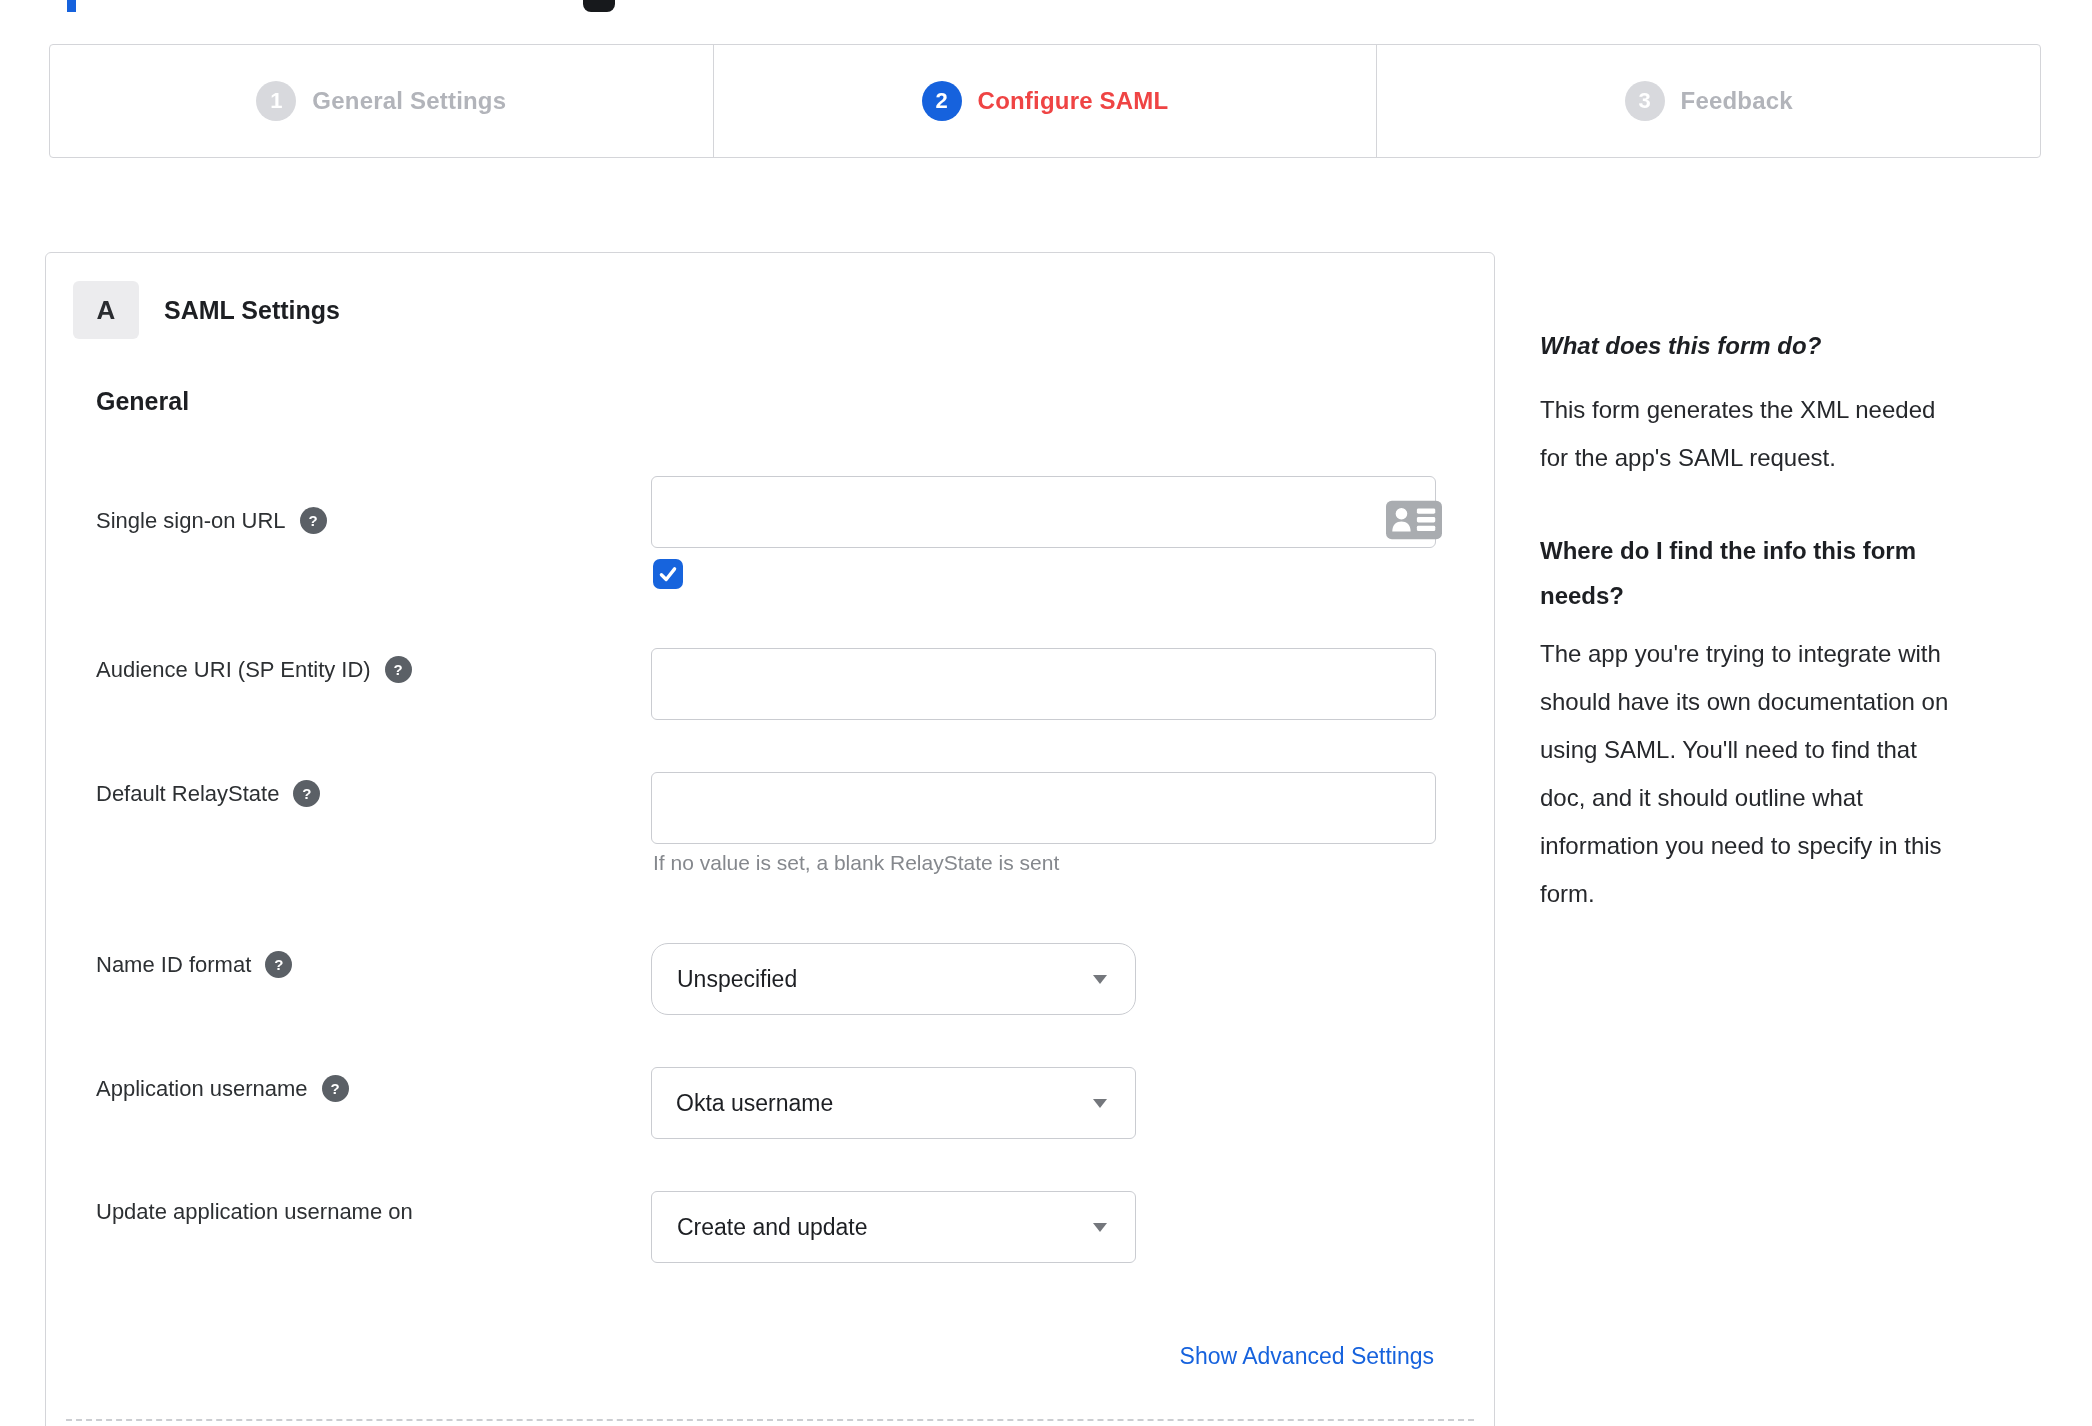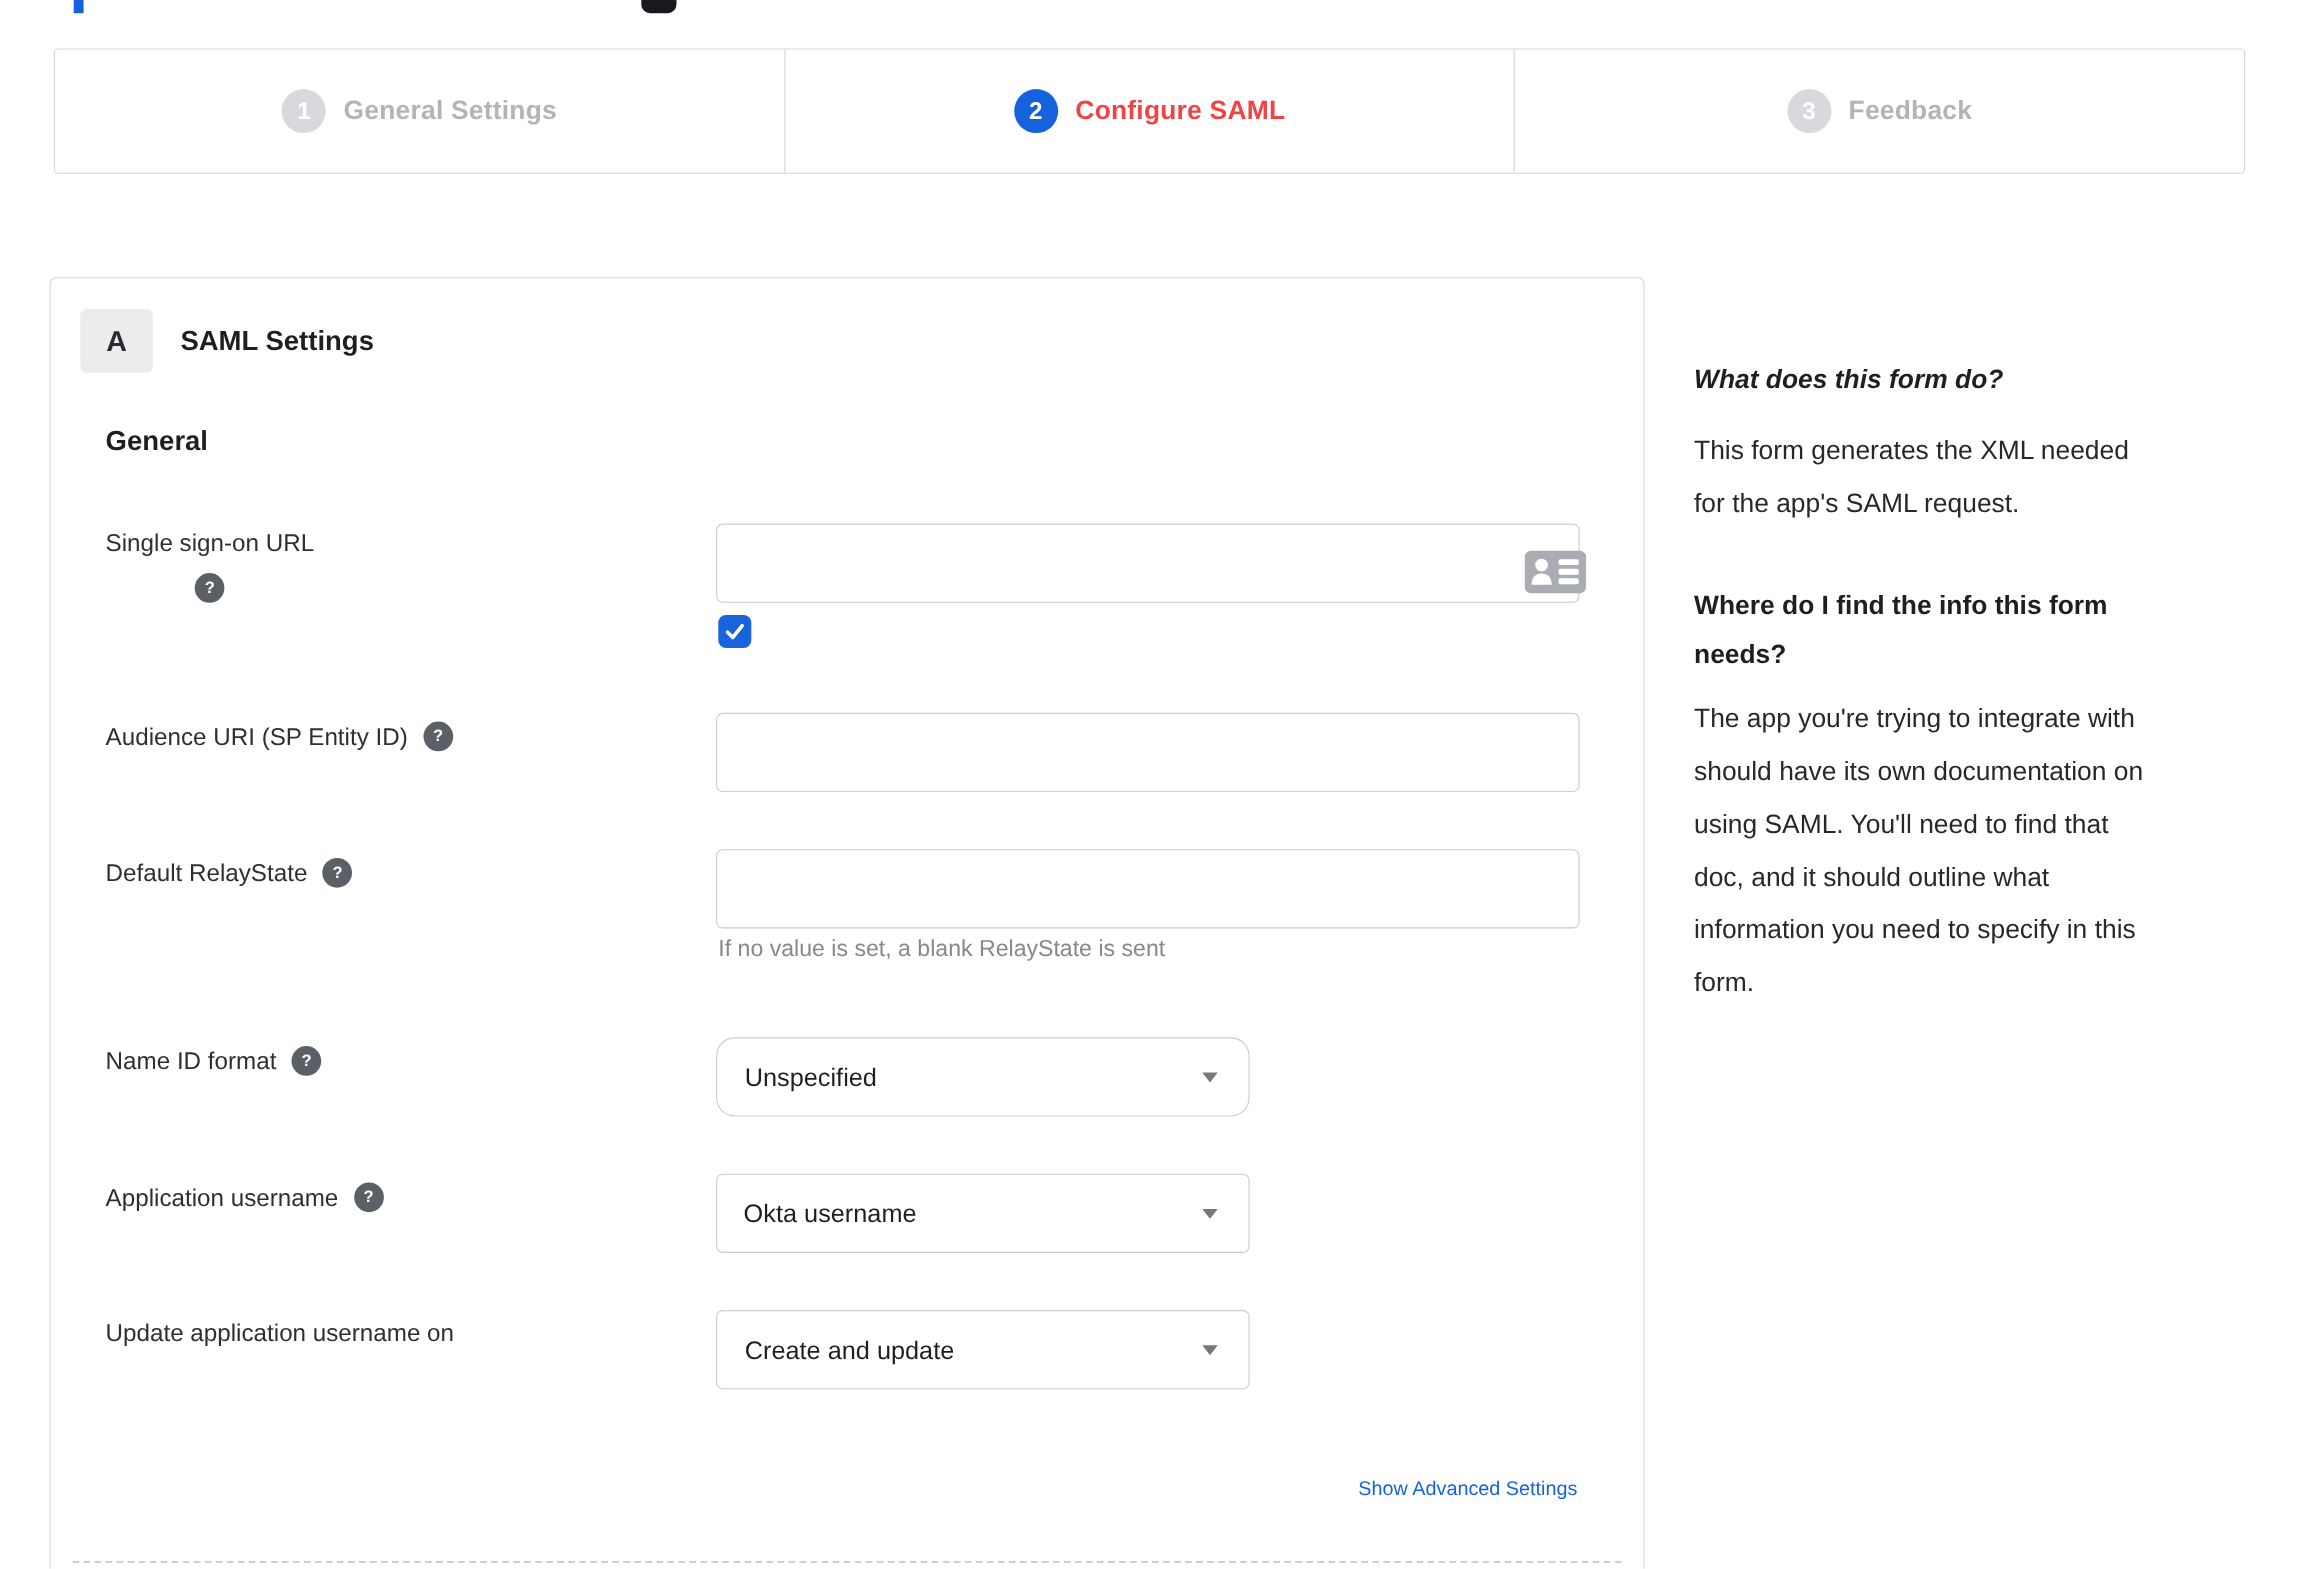--- a/index.html
+++ b/index.html
@@ -49,21 +49,21 @@
 
   .hint { position:absolute; left:607px; font-size:21px; color:#85888d; }
 
   .select { position:absolute; left:605px; width:485px; height:72px; border:1px solid #caccd1;
             border-radius:6px; background:#fff; display:flex; align-items:center;
             justify-content:space-between; padding:0 28px 0 25px; cursor:pointer; }
   .select-value { font-size:23px; color:#1d1f23; }
   .select-caret { width:0; height:0; border-left:7px solid transparent; border-right:7px solid transparent;
                   border-top:9px solid #74777c; }
 
-  .advanced-link { position:absolute; right:60px; top:1090px; font-size:18px; font-weight:500;
+  .advanced-link { position:absolute; right:60px; top:1090px; font-size:23px; font-weight:500;
                    color:#1662dd; text-decoration:none; cursor:pointer; }
 
   .dashed-divider { position:absolute; left:20px; right:20px; top:1166px;
                     border-top:2px dashed #cbcdd1; }
 
   
   .sidebar { position:absolute; left:1540px; top:330px; width:508px; }
   .sb-q { font-size:24px; font-weight:700; color:#1d1f23; }
   .sb-q1 { line-height:32px; margin-bottom:24px;font-style:italic; }
   .sb-q2 { line-height:45px; margin-bottom:12px; white-space:pre-line; }
@@ -92,21 +92,21 @@
       <span class="step-label">Feedback</span>
     </div>
   </div>
 
   <div class="panel">
 
     <div class="panel-badge">A</div>
     <div class="panel-title">SAML Settings</div>
     <div class="section-heading">General</div>
 
-    <div class="field-label" style="top:228px;flex-direction:column;">
+    <div class="field-label" style="top:254px;">
       <span>Single sign-on URL</span>
       <span class="help-icon">?</span>
     </div>
     <input class="text-input" style="top: 223px;" type="text" value="">
     <span class="input-icon" style="left:1340px; top:247px;">
       <svg width="56" height="40" viewBox="0 0 58 40">
         <rect width="58" height="40" rx="6" fill="#a9acb0"></rect>
         <circle cx="16" cy="13.5" r="6" fill="#ffffff"></circle>
         <path d="M6.5 32 C6.5 24.5 11 21.5 16 21.5 C21 21.5 25.5 24.5 25.5 32 Z" fill="#ffffff"></path>
         <rect x="32" y="8" width="19" height="5.5" rx="1.5" fill="#ffffff"></rect>

